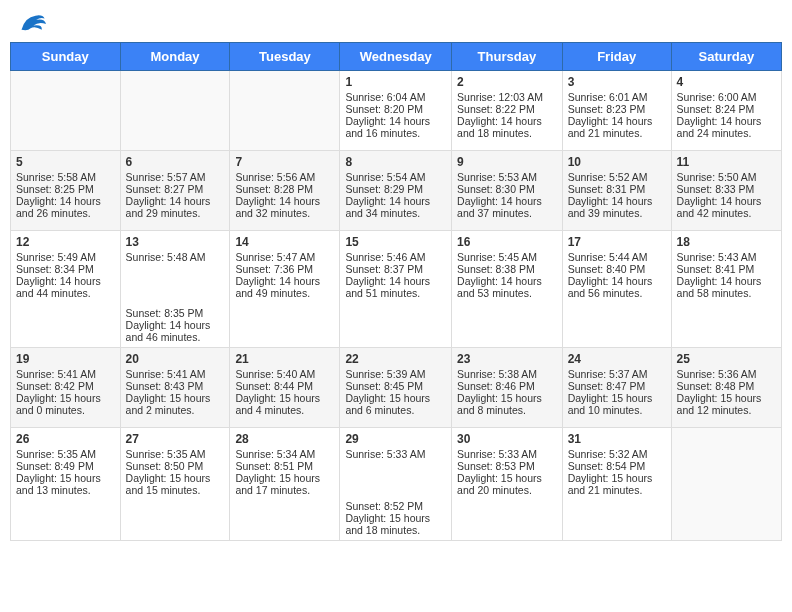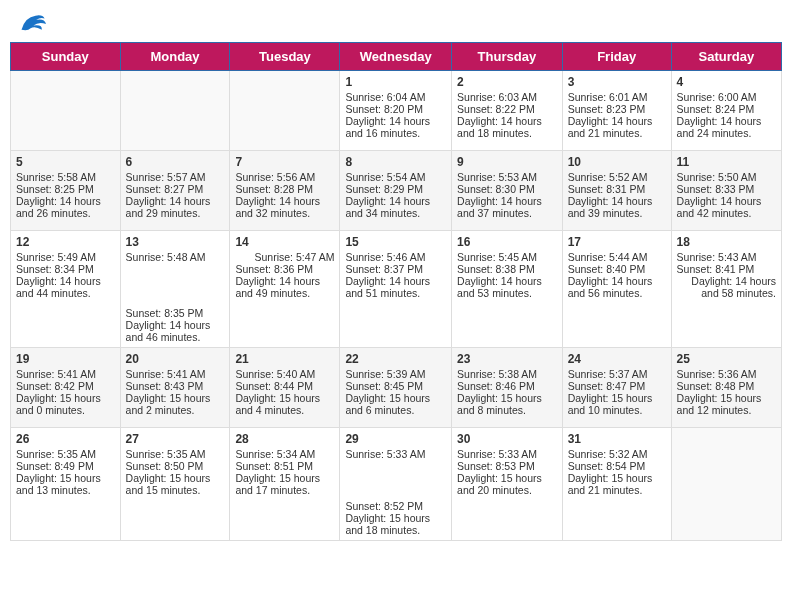--- a/index.html
+++ b/index.html
@@ -48,21 +48,21 @@
     .subtitle {
       font-size: 14px;
       color: #555;
     }
     .calendar {
       width: 100%;
       border-collapse: collapse;
       border: 1px solid #ccc;
     }
     .calendar th {
-      background-color: #be185d;
+      background-color: #3b82f6;
       color: #fff;
       text-align: center;
       padding: 6px 12px;
       font-size: 13px;
       font-weight: bold;
       border: 1px solid #2e6aaa;
     }
     .calendar td {
       vertical-align: top;
       padding: 4px 5px;
@@ -123,21 +123,21 @@
         <td class="empty-cell"></td>
         <td class="empty-cell"></td>
         <td>
           <span class="day-number">1</span>
           <span style="display: block;">Sunrise: 6:04 AM</span>
           <span style="display: block;">Sunset: 8:20 PM</span>
           <span style="display: block;">Daylight: 14 hours and 16 minutes.</span>
         </td>
         <td>
           <span class="day-number">2</span>
-          <span style="display: block;">Sunrise: 6:03 AM</span>
+          <span style="display: block;">Sunrise: 12:03 AM</span>
           <span style="display: block;">Sunset: 8:22 PM</span>
           <span style="display: block;">Daylight: 14 hours and 18 minutes.</span>
         </td>
         <td>
           <span class="day-number">3</span>
           <span style="display: block;">Sunrise: 6:01 AM</span>
           <span style="display: block;">Sunset: 8:23 PM</span>
           <span style="display: block;">Daylight: 14 hours and 21 minutes.</span>
         </td>
         <td>
@@ -199,22 +199,22 @@
           <span style="display: block;">Daylight: 14 hours and 44 minutes.</span>
         </td>
         <td>
           <span class="day-number">13</span>
           <span style="display: block;">Sunrise: 5:48 AM</span>
           <span style="display: block; margin-top: 44px;">Sunset: 8:35 PM</span>
           <span style="display: block;">Daylight: 14 hours and 46 minutes.</span>
         </td>
         <td>
           <span class="day-number">14</span>
-          <span style="display: block; text-align: right;">Sunrise: 5:47 AM</span>
-          <span style="display: block;">Sunset: 8:36 PM</span>
+          <span style="display: block;">Sunrise: 5:47 AM</span>
+          <span style="display: block;">Sunset: 7:36 PM</span>
           <span style="display: block;">Daylight: 14 hours and 49 minutes.</span>
         </td>
         <td>
           <span class="day-number">15</span>
           <span style="display: block;">Sunrise: 5:46 AM</span>
           <span style="display: block;">Sunset: 8:37 PM</span>
           <span style="display: block;">Daylight: 14 hours and 51 minutes.</span>
         </td>
         <td>
           <span class="day-number">16</span>
@@ -225,21 +225,21 @@
         <td>
           <span class="day-number">17</span>
           <span style="display: block;">Sunrise: 5:44 AM</span>
           <span style="display: block;">Sunset: 8:40 PM</span>
           <span style="display: block;">Daylight: 14 hours and 56 minutes.</span>
         </td>
         <td>
           <span class="day-number">18</span>
           <span style="display: block;">Sunrise: 5:43 AM</span>
           <span style="display: block;">Sunset: 8:41 PM</span>
-          <span style="display: block; text-align: right;">Daylight: 14 hours and 58 minutes.</span>
+          <span style="display: block;">Daylight: 14 hours and 58 minutes.</span>
         </td>
       </tr>
       <tr>
         <td>
           <span class="day-number">19</span>
           <span style="display: block;">Sunrise: 5:41 AM</span>
           <span style="display: block;">Sunset: 8:42 PM</span>
           <span style="display: block;">Daylight: 15 hours and 0 minutes.</span>
         </td>
         <td>

